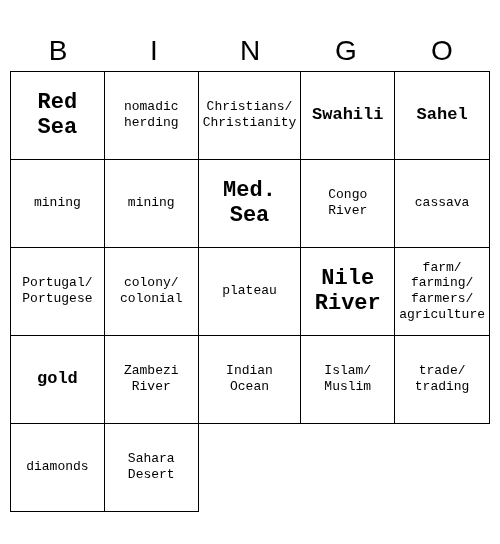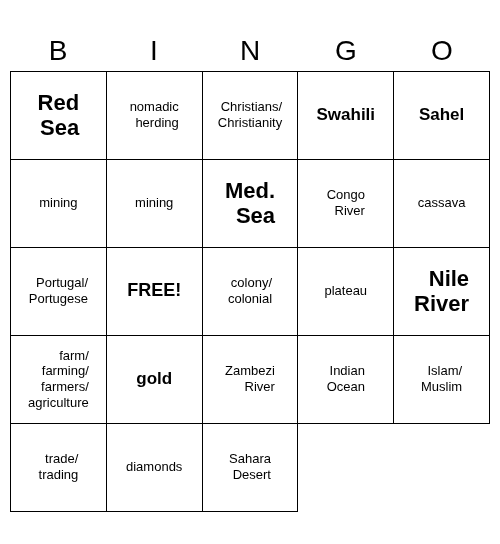--- a/index.html
+++ b/index.html
@@ -37,24 +37,25 @@
       border-left: 1.5px solid #000;
       border-top: 1.5px solid #000;
     }
     .bingo-cell {
       border-right: 1.5px solid #000;
       border-bottom: 1.5px solid #000;
       min-height: 88px;
       display: flex;
       align-items: center;
       justify-content: center;
-      text-align: right;
+      text-align: center;
       padding: 4px;
       font-size: 13px;
       line-height: 1.2;
+      font-family: Liberation Mono, monospace;
     }
     .bingo-cell.large-text {
       font-size: 22px;
       font-weight: bold;
       line-height: 1.15;
     }
     .bingo-cell.medium-text {
       font-size: 17px;
       font-weight: bold;
       line-height: 1.2;
@@ -80,21 +81,20 @@
       <div class="bingo-cell">nomadic<br>herding</div>
       <div class="bingo-cell">Christians/<br>Christianity</div>
       <div class="bingo-cell medium-text">Swahili</div>
       <div class="bingo-cell medium-text">Sahel</div>
       <div class="bingo-cell">mining</div>
       <div class="bingo-cell">mining</div>
       <div class="bingo-cell large-text">Med.<br>Sea</div>
       <div class="bingo-cell">Congo<br>River</div>
       <div class="bingo-cell">cassava</div>
       <div class="bingo-cell">Portugal/<br>Portugese</div>
-      <div class="bingo-cell free">FREE!</div>
       <div class="bingo-cell">colony/<br>colonial</div>
       <div class="bingo-cell">plateau</div>
       <div class="bingo-cell large-text">Nile<br>River</div>
       <div class="bingo-cell">farm/<br>farming/<br>farmers/<br>agriculture</div>
       <div class="bingo-cell medium-text">gold</div>
       <div class="bingo-cell">Zambezi<br>River</div>
       <div class="bingo-cell">Indian<br>Ocean</div>
       <div class="bingo-cell">Islam/<br>Muslim</div>
       <div class="bingo-cell">trade/<br>trading</div>
       <div class="bingo-cell">diamonds</div>

